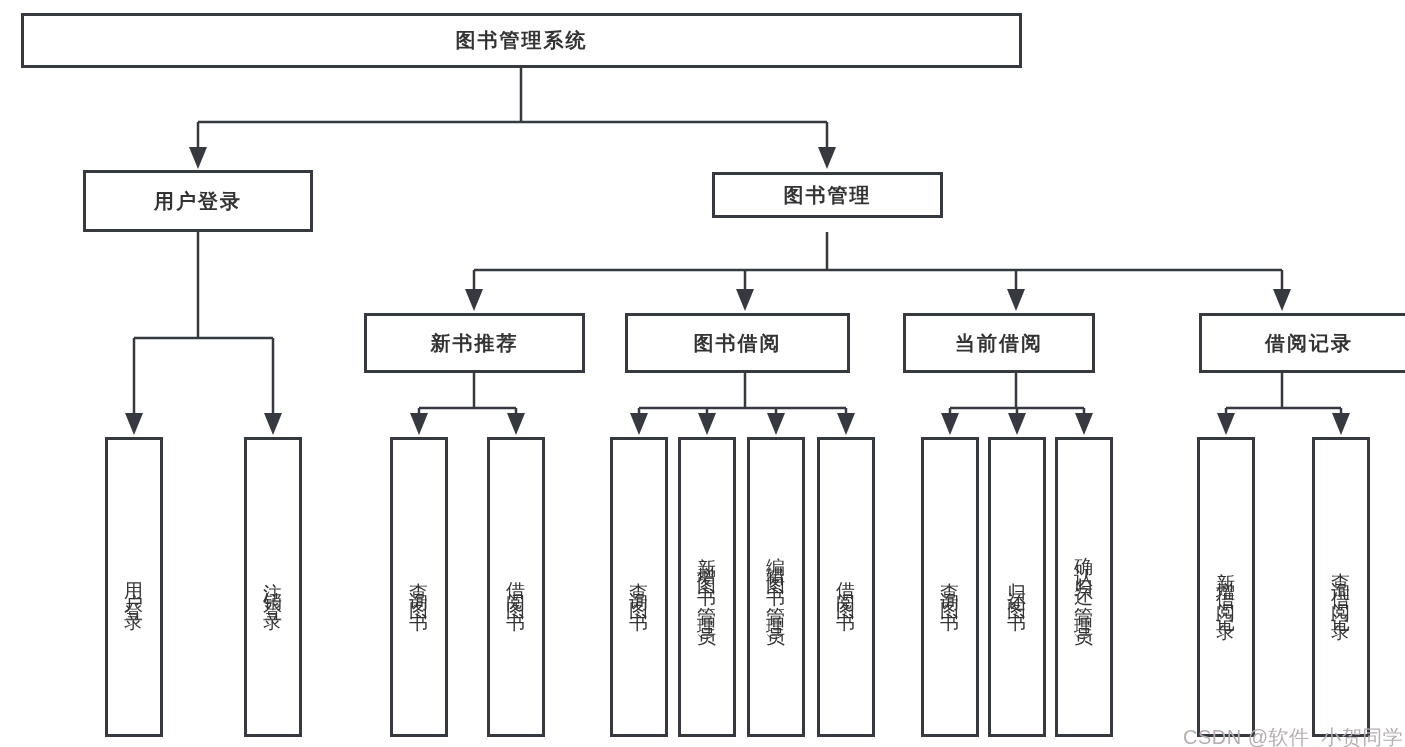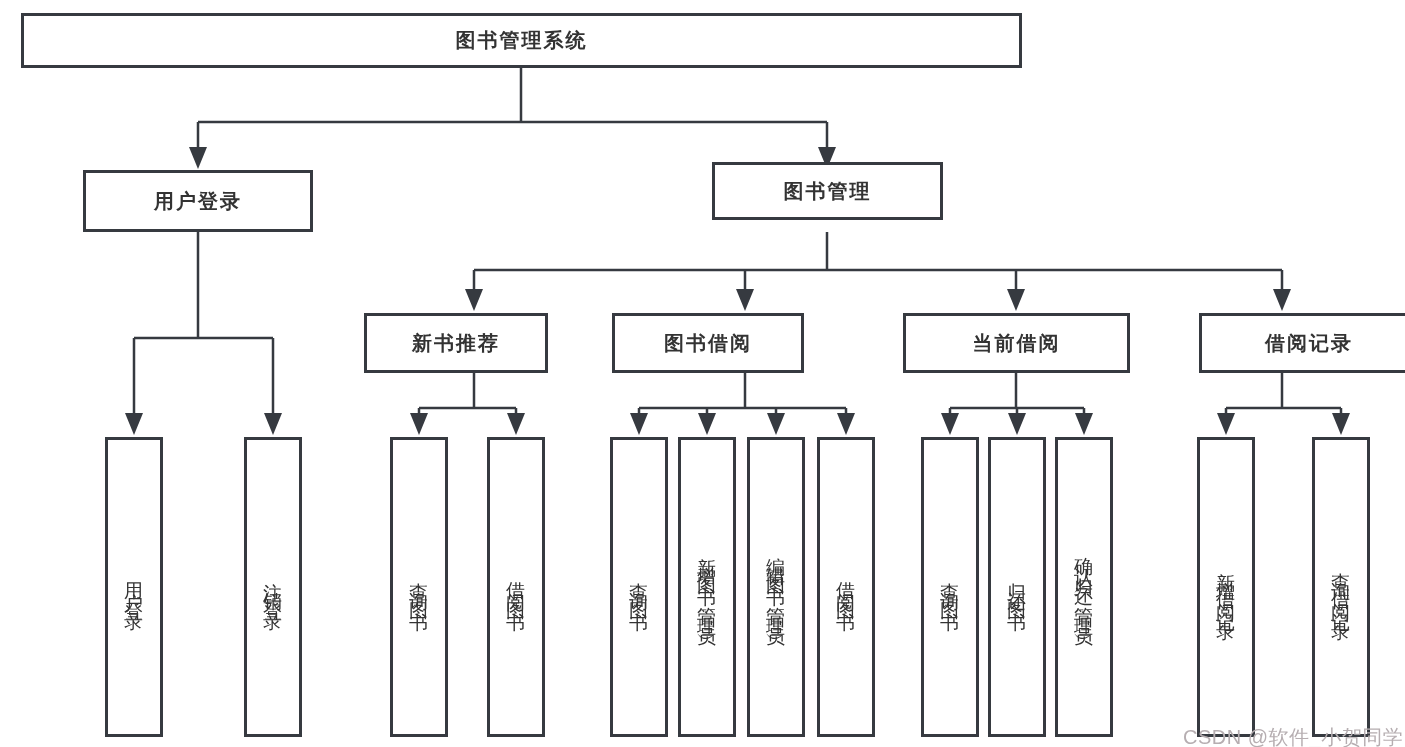--- a/index.html
+++ b/index.html
@@ -52,25 +52,25 @@
       <polygon points="1008,413 1026,413 1017,435"></polygon>
       <polygon points="1075,413 1093,413 1084,435"></polygon>
       <polygon points="1217,413 1235,413 1226,435"></polygon>
       <polygon points="1332,413 1350,413 1341,435"></polygon>
     </g>
   </svg>
 
   <div class="box h" style="left:21px;top:13px;width:1001px;height:55px">图书管理系统</div>
 
   <div class="box h" style="left:83px;top:170px;width:230px;height:62px">用户登录</div>
-  <div class="box h" style="left:712px;top:162px;width:231px;height:58px">图书管理</div>
+  <div class="box h" style="left:712px;top:172px;width:231px;height:46px">图书管理</div>
 
-  <div class="box h" style="left:364px;top:313px;width:184px;height:60px">新书推荐</div>
-  <div class="box h" style="left:612px;top:313px;width:192px;height:60px">图书借阅</div>
-  <div class="box h" style="left:903px;top:313px;width:227px;height:60px">当前借阅</div>
+  <div class="box h" style="left:364px;top:313px;width:221px;height:60px">新书推荐</div>
+  <div class="box h" style="left:625px;top:313px;width:225px;height:60px">图书借阅</div>
+  <div class="box h" style="left:903px;top:313px;width:192px;height:60px">当前借阅</div>
   <div class="box h" style="left:1199px;top:313px;width:220px;height:60px">借阅记录</div>
 
   <div class="box v" style="left:105px">
     <span class="vt">用户登录</span>
     </div>
   <div class="box v" style="left:244px">
     <span class="vt">注销登录</span>
     </div>
 
   <div class="box v" style="left:390px">

